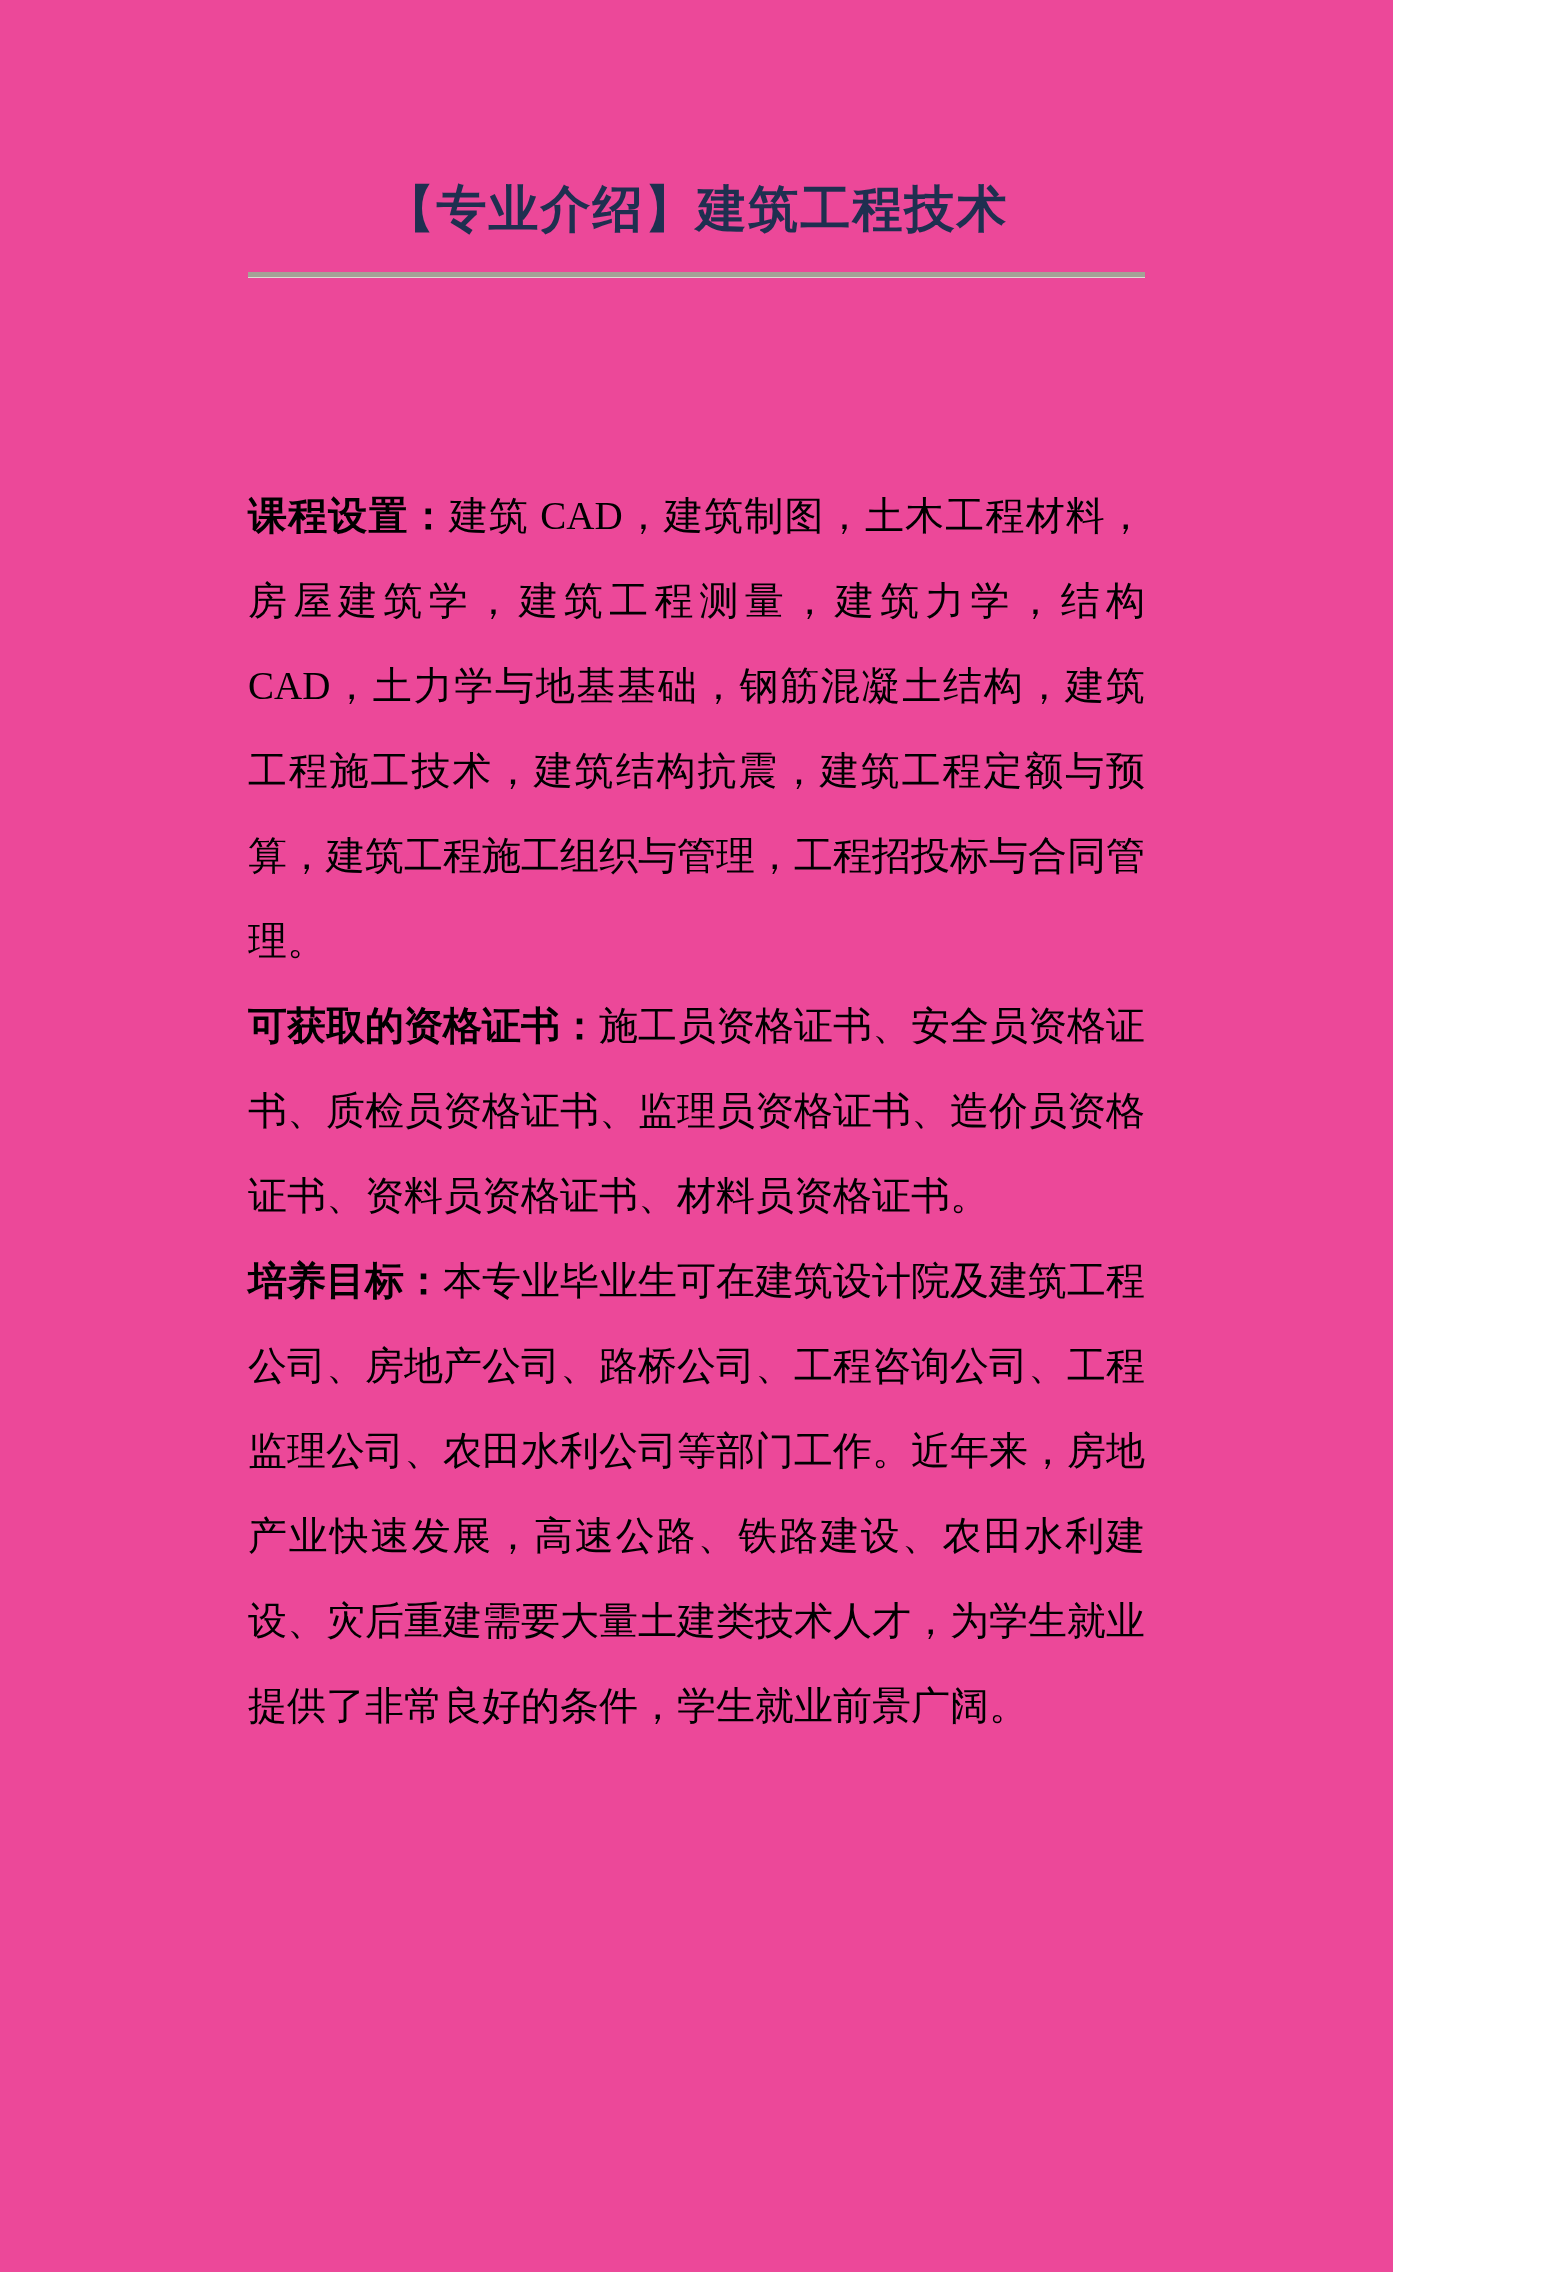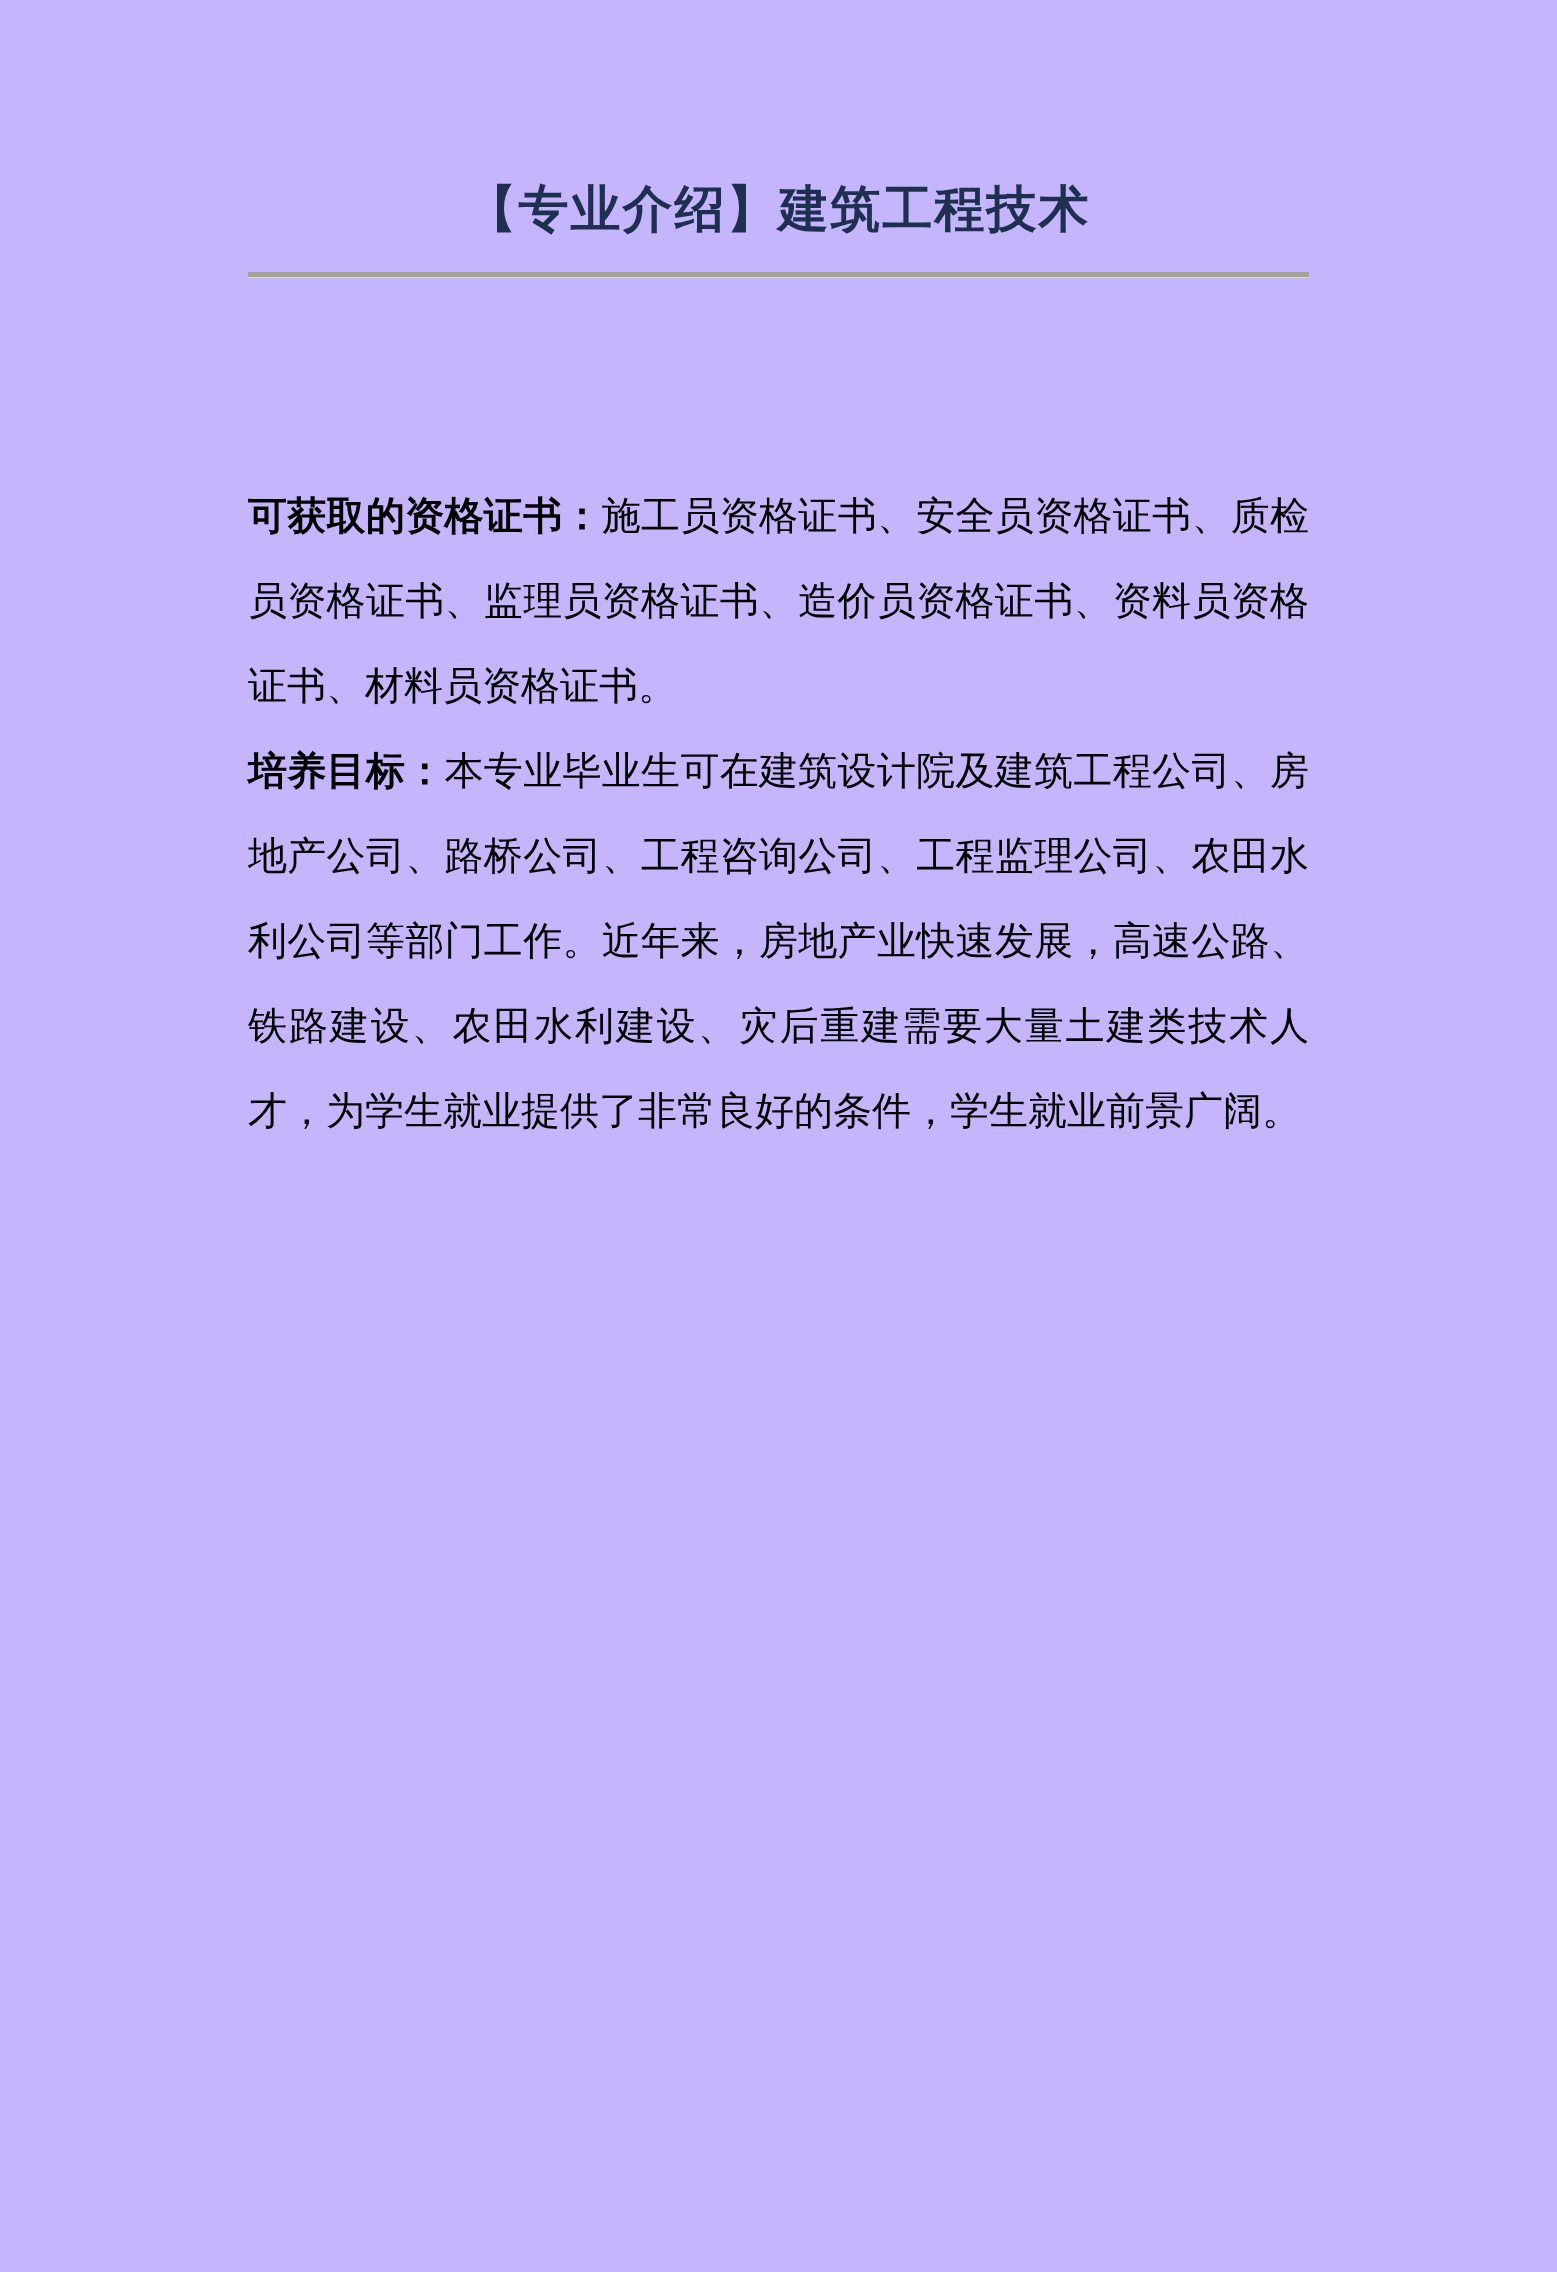--- a/index.html
+++ b/index.html
@@ -9,24 +9,24 @@
   }
   body {
     width: 1557px;
     height: 2272px;
     overflow: hidden;
     font-family: "Liberation Serif", "DejaVu Serif", serif;
     color: #000000;
   }
   .page {
     box-sizing: border-box;
-    width: 1557px;
+    width: 1393px;
     height: 2272px;
     padding: 0 248px;
-    background: #c4b5fd;
+    background: #ec4899;
   }
   .doc-title {
     margin: 0;
     padding-top: 180px;
     font-family: "Liberation Sans", "DejaVu Sans", sans-serif;
     font-weight: 900;
     font-size: 50px;
     line-height: 58px;
     letter-spacing: 2px;
     text-align: center;
@@ -58,19 +58,20 @@
 
 <div class="page">
 
   <h1 class="doc-title">【专业介绍】建筑工程技术</h1>
 
   <div class="title-divider"></div>
 
   <div class="doc-body">
 
 
+    <p><span class="para-label">课程设置：</span><span>建筑 CAD，建筑制图，土木工程材料，房屋建筑学，建筑工程测量，建筑力学，结构 CAD，土力学与地基基础，钢筋混凝土结构，建筑工程施工技术，建筑结构抗震，建筑工程定额与预算，建筑工程施工组织与管理，工程招投标与合同管理。</span></p>
 
     <p><span class="para-label">可获取的资格证书：</span><span>施工员资格证书、安全员资格证书、质检员资格证书、监理员资格证书、造价员资格证书、资料员资格证书、材料员资格证书。</span></p>
 
     <p><span class="para-label">培养目标：</span><span>本专业毕业生可在建筑设计院及建筑工程公司、房地产公司、路桥公司、工程咨询公司、工程监理公司、农田水利公司等部门工作。近年来，房地产业快速发展，高速公路、铁路建设、农田水利建设、灾后重建需要大量土建类技术人才，为学生就业提供了非常良好的条件，学生就业前景广阔。</span></p>
 
   </div>
 </div>
 
 </body></html>

